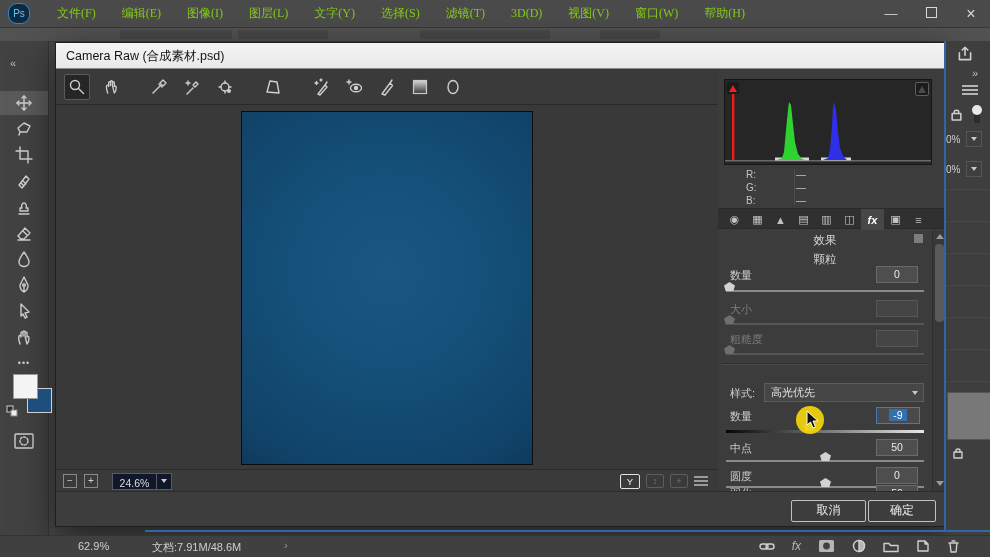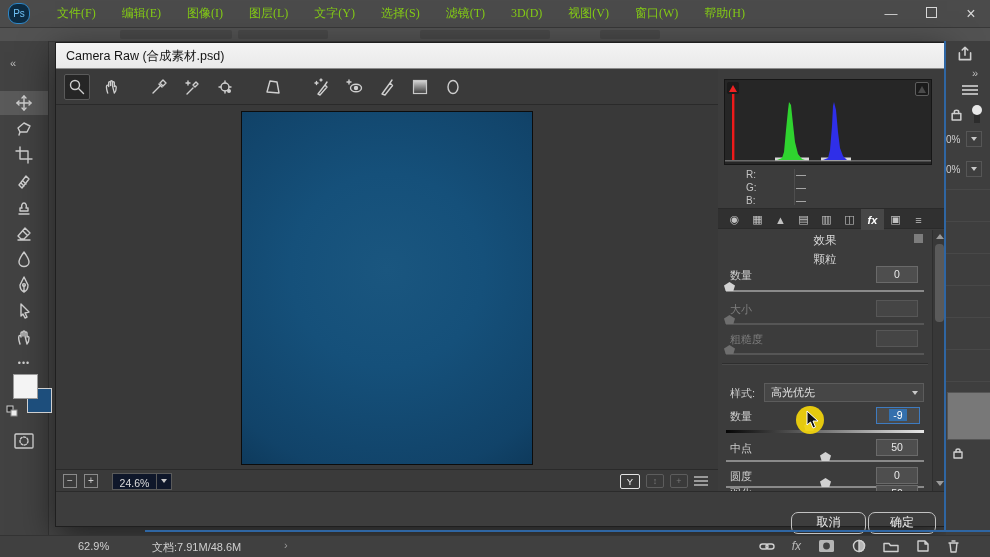--- a/index.html
+++ b/index.html
@@ -86,21 +86,21 @@
   #stylesel span{flex:1;font-size:11px;color:#e2e2e2;padding-left:6px;}
   #stylesel .chev{flex:0 0 16px;display:flex;justify-content:center;}
   .hr{position:absolute;left:4px;width:206px;height:1px;background:#2e2e2e;box-shadow:0 1px 0 #4a4a4a;}
   #pscroll{left:214px;top:161px;width:13px;height:261px;background:#383838;border-left:1px solid #2e2e2e;}
   #pscroll .sthumb{position:absolute;left:2px;top:14px;width:9px;height:78px;background:#5a5a5a;border-radius:4px;}
   .tri-up-sm{width:0;height:0;border-left:4px solid transparent;border-right:4px solid transparent;border-bottom:5px solid #9a9a9a;margin:4px auto 0;}
   .tri-dn-sm{width:0;height:0;border-left:4px solid transparent;border-right:4px solid transparent;border-top:5px solid #9a9a9a;position:absolute;bottom:5px;left:3px;}
   #panelopts{left:196px;top:165px;width:9px;height:9px;background:#7d7d7d;}
   
   #dlg-footer{left:0;top:448px;width:100%;height:34px;background:#3d3d3d;border-top:1px solid #2b2b2b;}
-  .pillbtn{position:absolute;top:20px;height:20px;border:1px solid #c2c2c2;border-radius:7px;background:transparent;
+  .pillbtn{position:absolute;top:8px;height:20px;border:1px solid #c2c2c2;border-radius:2px;background:transparent;
            color:#ececec;font-size:12px;text-align:center;line-height:19px;}
   
   #rstrip{left:946px;top:41px;width:44px;height:494px;background:#3e3e3e;}
   .rline{position:absolute;left:0;width:44px;height:1px;background:#484848;}
   .osel{position:absolute;left:0;width:40px;height:16px;display:flex;align-items:center;font-size:10px;color:#cfcfcf;}
   .osel .chev{margin-left:6px;width:14px;height:14px;border:1px solid #565656;display:flex;align-items:center;justify-content:center;}
   #lthumb{left:1px;top:351px;width:42px;height:46px;background:#787878;border:1px solid #555;}
   
   #statusbar{left:0;top:535px;width:990px;height:22px;background:#404040;border-top:1px solid #333;font-size:11px;color:#cfcfcf;}
   #bicons{position:absolute;right:30px;top:3px;display:flex;gap:17px;align-items:center;}

